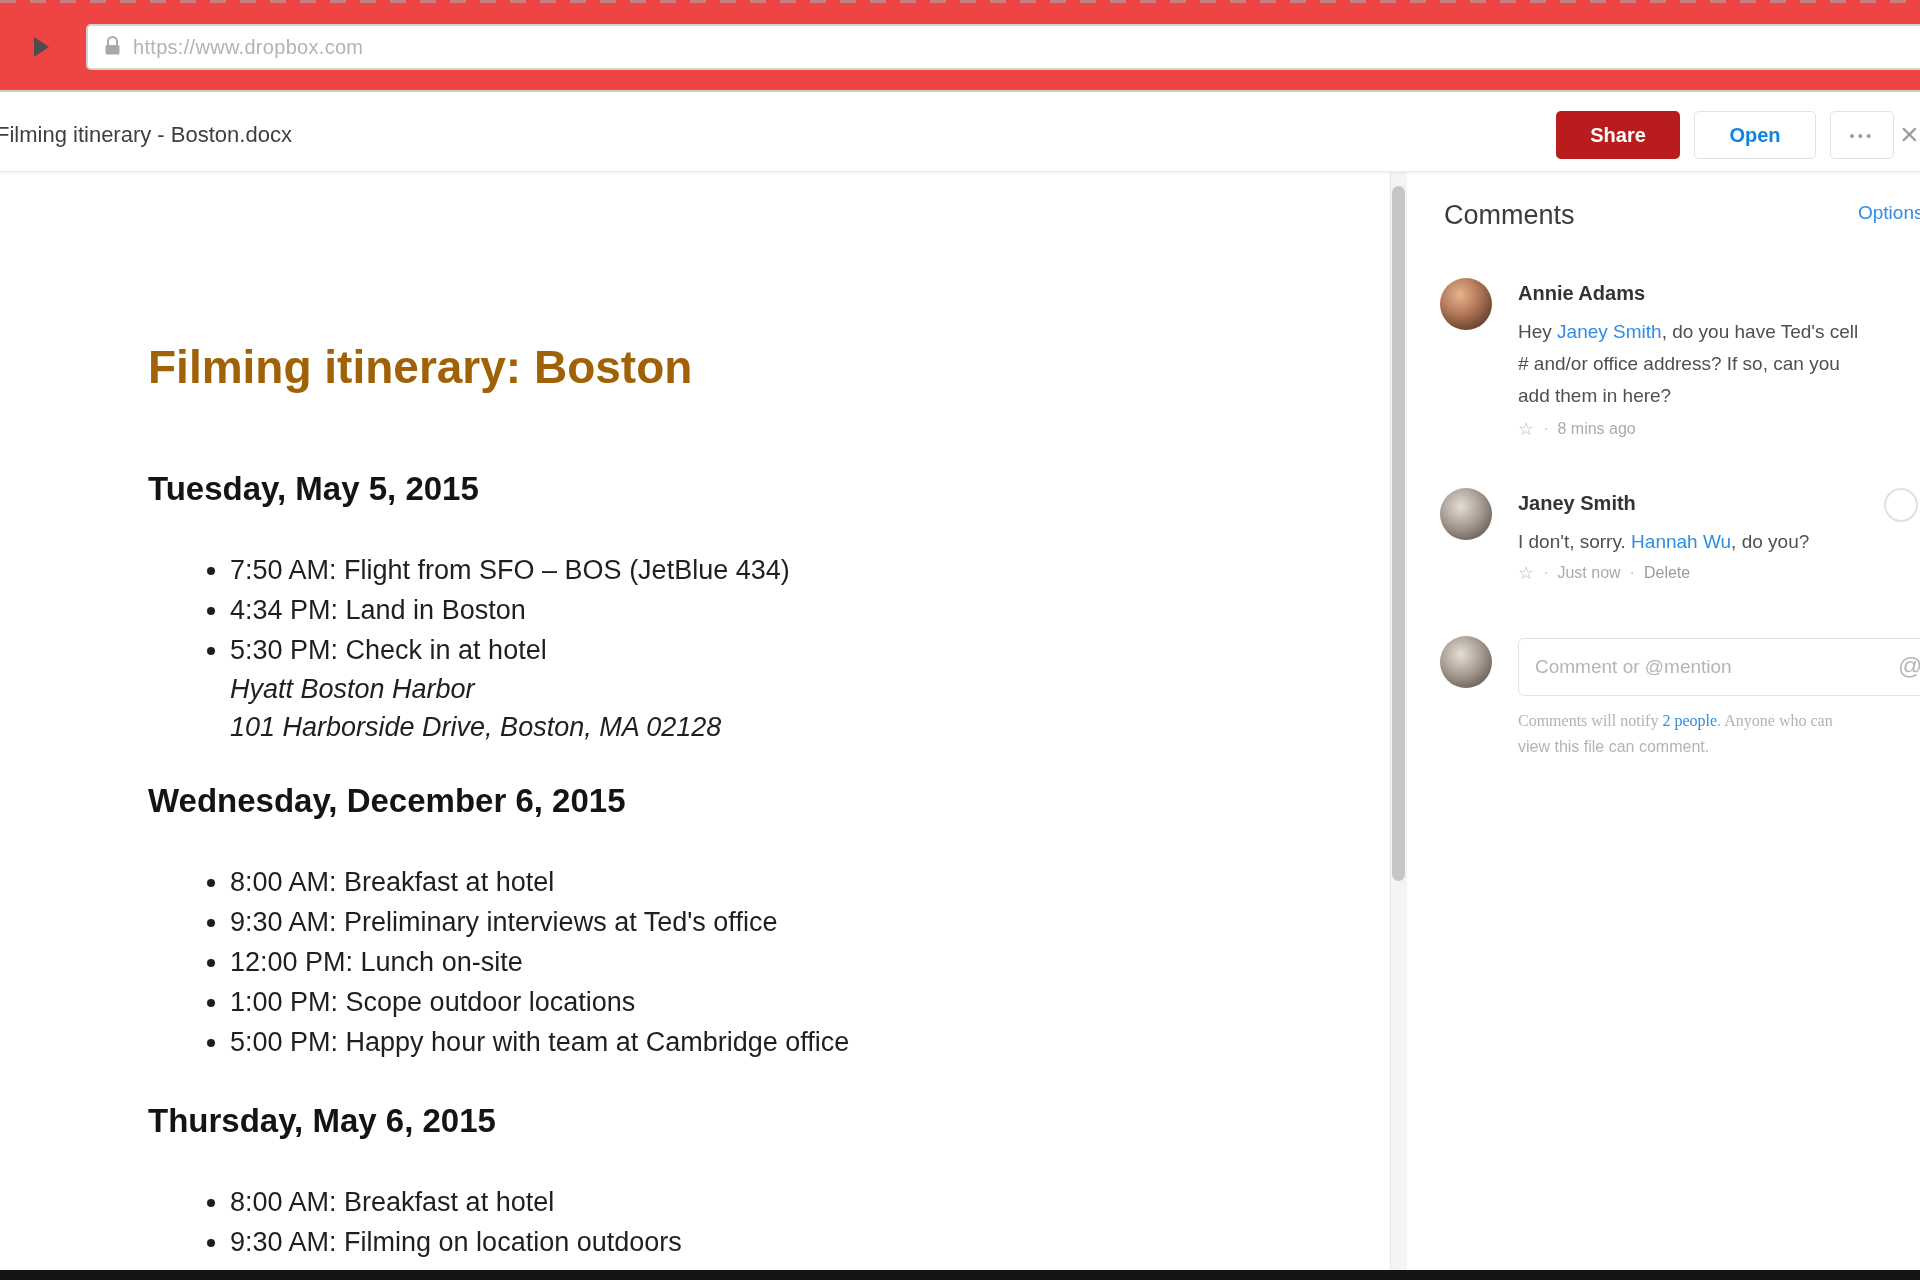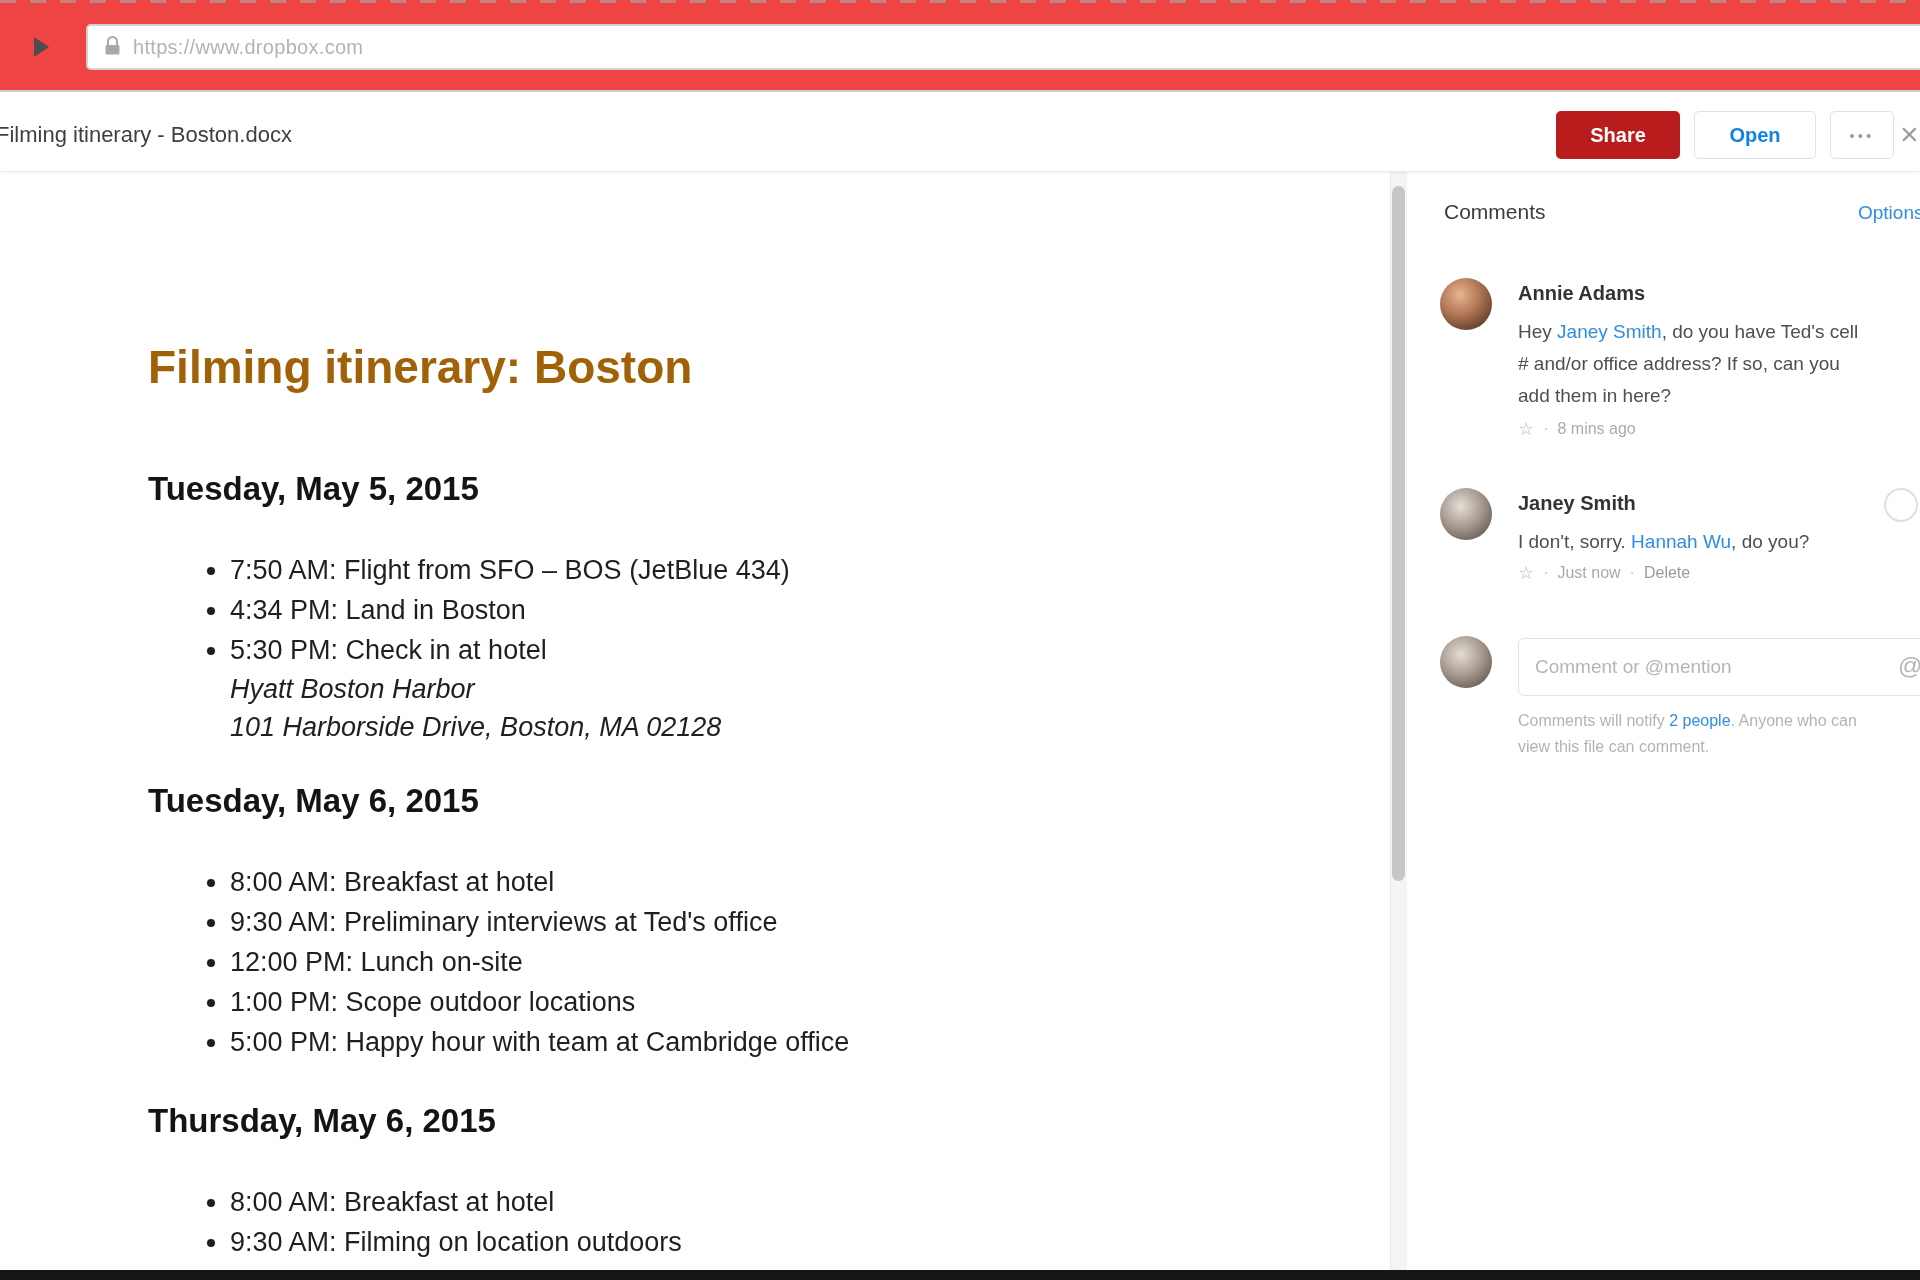--- a/index.html
+++ b/index.html
@@ -45,21 +45,21 @@
   .doc .note { font-size: 27px; line-height: 38px; font-style: italic; margin-left: 82px; }
 
   
   .scroll-track { position: absolute; left: 1390px; top: 172px; width: 17px; height: 1108px;
                   background: #f4f4f4; border-left: 1px solid #e8e8e8; cursor: pointer; }
   .scroll-thumb { position: absolute; left: 1392px; top: 186px; width: 13px; height: 695px;
                   background: #c6c6c6; border-radius: 7px; cursor: grab; }
 
   
   .comments { position: absolute; left: 1432px; top: 172px; width: 540px; height: 1108px; background: #fff; }
-  .comments .panel-title { position: absolute; left: 12px; top: 28px; font-size: 21px; color: #3c3c3c; font-weight: 500; }
+  .comments .panel-title { position: absolute; left: 12px; top: 28px; font-size: 27px; color: #3c3c3c; font-weight: 500; }
   .comments .options-link { position: absolute; left: 426px; top: 30px; font-size: 19px; color: #2f8de4; cursor: pointer; white-space: nowrap; }
   .avatar { position: absolute; width: 52px; height: 52px; border-radius: 50%; }
   .avatar-annie { background: radial-gradient(circle at 38% 32%, #e8b48e 0%, #b4795a 40%, #6e4630 75%, #4a2e1e 100%); }
   .avatar-janey { background: radial-gradient(circle at 40% 35%, #e5ded6 0%, #a89c92 45%, #6b6159 80%, #49423c 100%); }
   .c-name { position: absolute; font-size: 20px; font-weight: 600; color: #333; white-space: nowrap; }
   .c-text { position: absolute; font-size: 19px; color: #4f4f4f; line-height: 32px; white-space: nowrap; }
   .c-meta { position: absolute; font-size: 16px; color: #ababab; white-space: nowrap; display: flex; align-items: center; gap: 9px; }
   .star { font-size: 18px; color: #b9b9b9; cursor: pointer; }
   .meta-dot { color: #c4c4c4; }
   .meta-action { color: #9a9a9a; cursor: pointer; }
@@ -109,21 +109,21 @@
 
     <h2 class="h2-tue">Tuesday, May 5, 2015</h2>
     <ul>
       <li>7:50 AM: Flight from SFO – BOS (JetBlue 434)</li>
       <li>4:34 PM: Land in Boston</li>
       <li>5:30 PM: Check in at hotel</li>
     </ul>
     <div class="note">Hyatt Boston Harbor</div>
     <div class="note">101 Harborside Drive, Boston, MA 02128</div>
 
-    <h2 class="h2-wed">Tuesday, May 6, 2015</h2>
+    <h2 class="h2-wed">Wednesday, December 6, 2015</h2>
     <ul>
       <li>8:00 AM: Breakfast at hotel</li>
       <li>9:30 AM: Preliminary interviews at Ted's office</li>
       <li>12:00 PM: Lunch on-site</li>
       <li>1:00 PM: Scope outdoor locations</li>
       <li>5:00 PM: Happy hour with team at Cambridge office</li>
     </ul>
 
     <h2 class="h2-thu">Thursday, May 6, 2015</h2>
     <ul>
@@ -160,19 +160,19 @@
       <span>Just now</span>
       <span class="meta-dot">·</span>
       <span class="meta-action">Delete</span>
     </div>
     <div class="hover-circle"></div>
 
     <div class="avatar avatar-janey" style="left:8px; top:464px;"></div>
     <input class="comment-input" type="text" placeholder="Comment or @mention" style="">
     <div class="mention-at">@</div>
 
-    <div class="c-footer" style="left:86px; top:540px;"><span>Comments will notify </span><span class="mention">2 people</span><span>. Anyone who can</span></div>
+    <div class="c-footer" style="left:86px; top:540px;font-family:Liberation Serif, serif;"><span>Comments will notify </span><span class="mention">2 people</span><span>. Anyone who can</span></div>
     <div class="c-footer" style="left:86px; top:566px;">view this file can comment.</div>
   </div>
 
   <div class="bottom-bar"></div>
 
 </div>
 
 </body></html>

